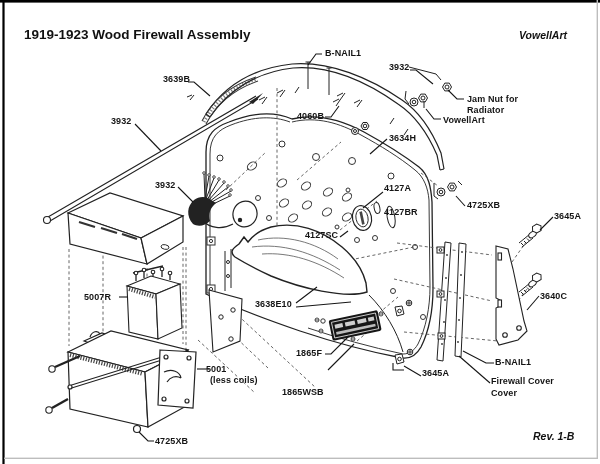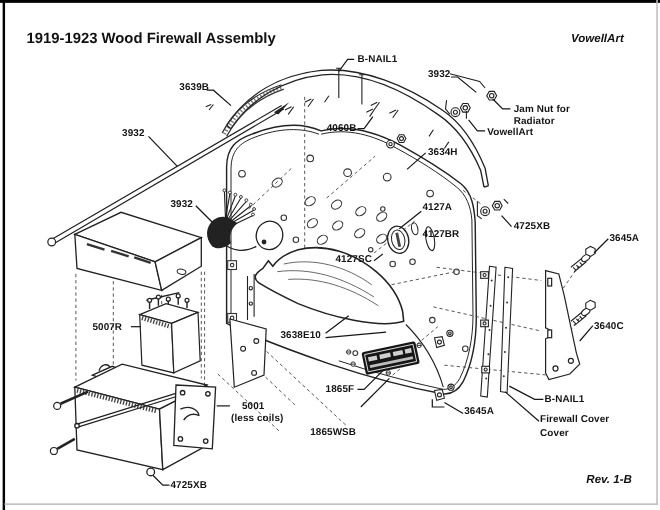--- a/index.html
+++ b/index.html
@@ -329,18 +329,18 @@
 <div class="lbl" style="left:467px;top:200px">4725XB</div>
 <div class="lbl" style="left:554px;top:211px">3645A</div>
 <div class="lbl" style="left:540px;top:291px">3640C</div>
 <div class="lbl" style="left:495px;top:357px">B-NAIL1</div>
 <div class="lbl" style="left:491px;top:376px">Firewall Cover</div>
 <div class="lbl" style="left:491px;top:388px">Cover</div>
 <div class="lbl" style="left:84px;top:292px">5007R</div>
 <div class="lbl" style="left:255px;top:299px">3638E10</div>
 <div class="lbl" style="left:296px;top:348px">1865F</div>
 <div class="lbl" style="left:282px;top:387px">1865WSB</div>
-<div class="lbl" style="left:220px;top:364px">5001</div>
+<div class="lbl" style="left:206px;top:364px">5001</div>
 <div class="lbl" style="left:210px;top:375px">(less coils)</div>
 <div class="lbl" style="left:422px;top:368px">3645A</div>
 <div class="lbl" style="left:155px;top:436px">4725XB</div>
 
 </div>
 
 </body></html>

